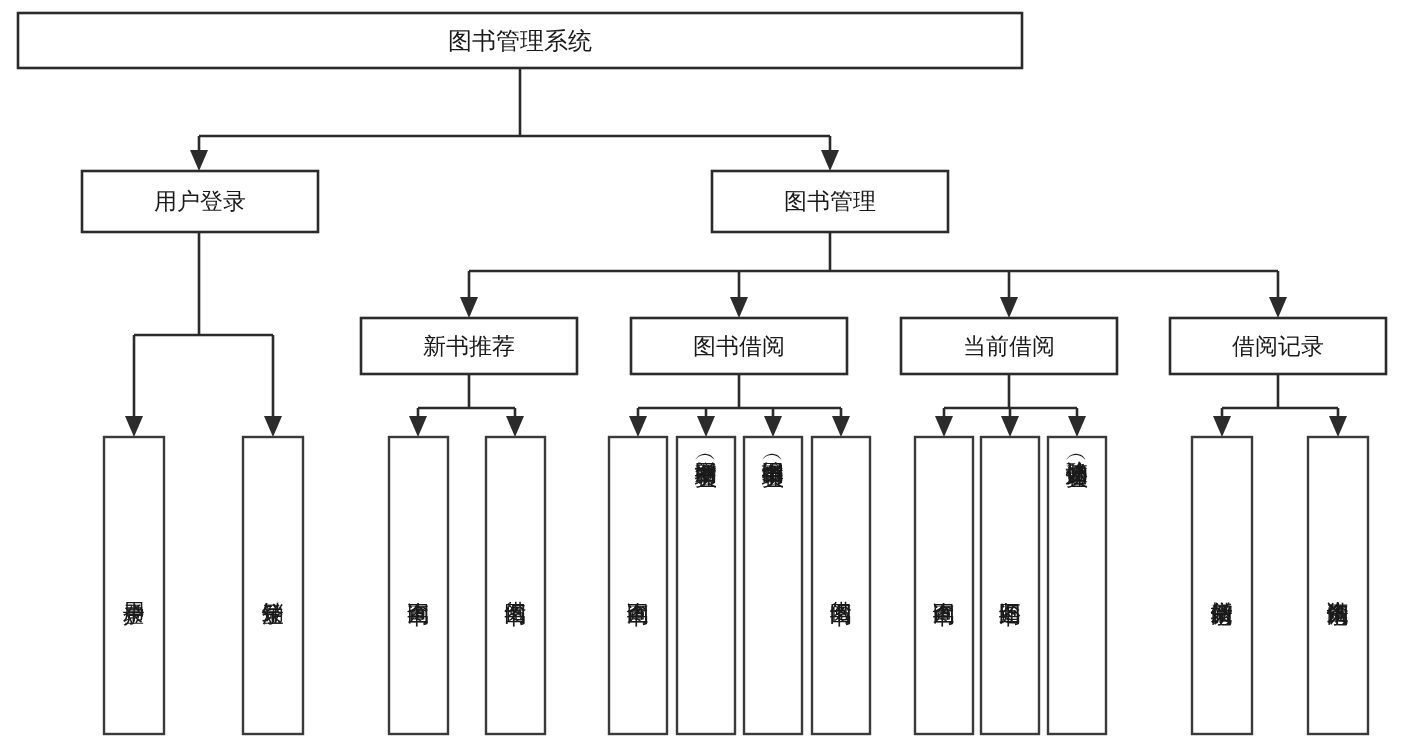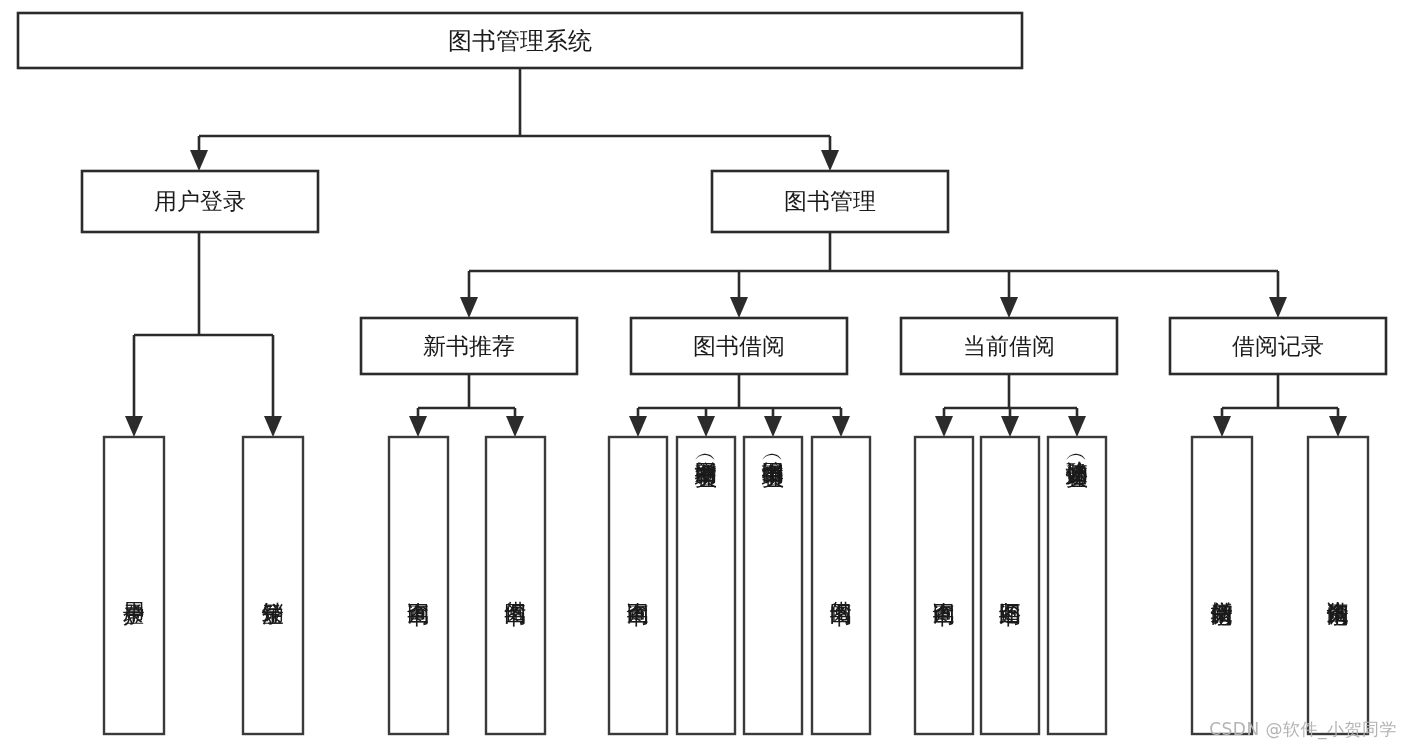--- a/index.html
+++ b/index.html
@@ -250,14 +250,13 @@
     <div class="v-label" style="margin-top:6px;">确认归还（管理员）</div>
   </div>
 
   <div class="v-label-wrap" style="left:1192px; top:437px; width:60px; height:297px;">
     <div class="v-label">新增借阅记录</div>
   </div>
   <div class="v-label-wrap" style="left:1308px; top:437px; width:60px; height:297px;">
     <div class="v-label">查询借阅记录</div>
   </div>
 
-  <div class="watermark">CSDN @软件_小贺同学</div>
 </div>
 
 </body></html>

